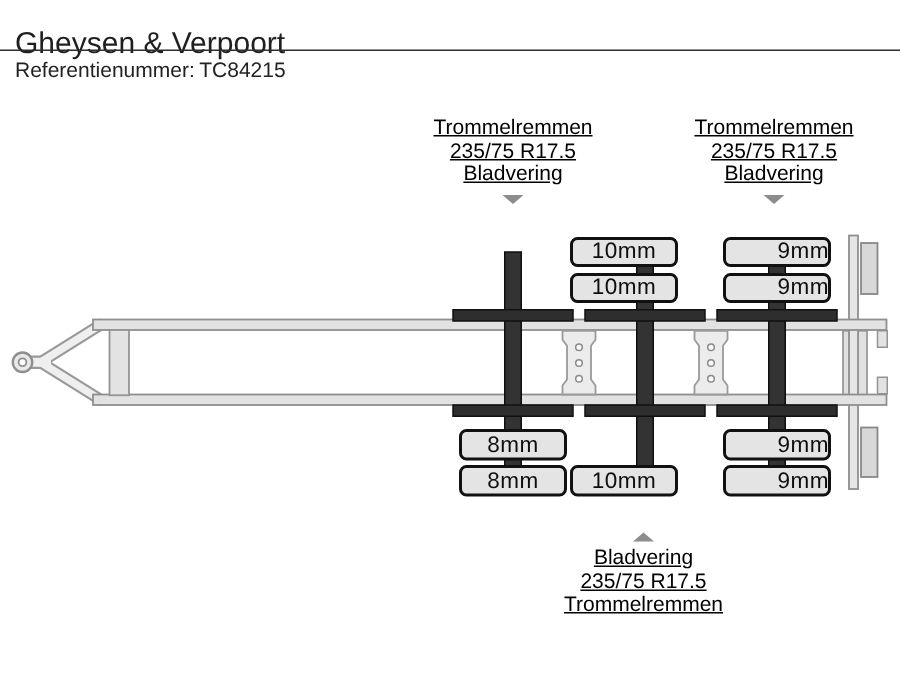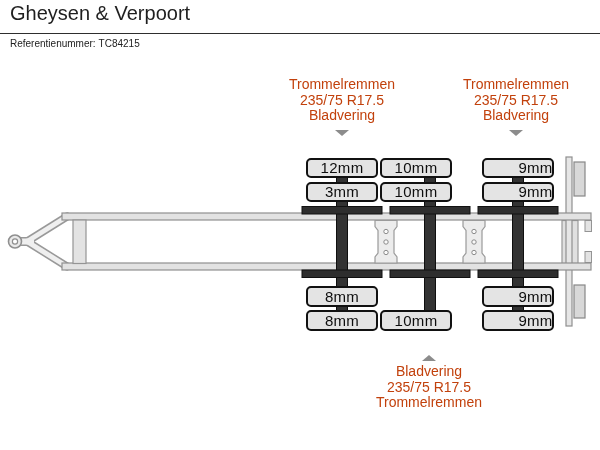--- a/index.html
+++ b/index.html
@@ -1,26 +1,26 @@
 <!DOCTYPE html>
 <html><head>
 <meta charset="utf-8">
 <style>
   html,body{margin:0;padding:0;background:#fff;}
   .page{position:relative;width:600px;height:450px;background:#ffffff;overflow:hidden;
         font-family:"Liberation Sans",sans-serif;color:#1a1a1a;}
   
-  .title{position:absolute;left:10px;top:2px;font-size:20px;font-weight:400;color:#1f1f1f;white-space:nowrap;}
+  .title{position:absolute;left:10px;top:18px;font-size:20px;font-weight:400;color:#1f1f1f;white-space:nowrap;}
   .rule{position:absolute;left:0;top:33px;width:600px;height:0;border-top:1px solid #2e2e2e;}
-  .ref{position:absolute;left:10px;top:38px;font-size:10px;color:#222;white-space:nowrap;}
+  .ref{position:absolute;left:10px;top:38px;font-size:14px;color:#222;white-space:nowrap;}
   .ref span{margin-right:3px;}
   
   .diagram-svg{position:absolute;left:0;top:0;width:600px;height:450px;}
   
-  .spec-label{position:absolute;width:190px;text-align:center;font-size:14px;line-height:15.5px;color:#c2410c;}
+  .spec-label{position:absolute;width:190px;text-align:center;font-size:14px;line-height:15.5px;color:#000000;text-decoration:underline;}
   .lbl-tl{left:247px;top:77px;}
   .lbl-tr{left:421px;top:77px;}
   .lbl-b{left:334px;top:364px;}
   .arrow{position:absolute;width:0;height:0;border-left:7px solid transparent;border-right:7px solid transparent;}
   .arrow-down{border-top:6px solid #8c8c8c;}
   .arrow-up{border-bottom:6px solid #8c8c8c;}
   .ar1{left:335px;top:130px;}
   .ar2{left:509px;top:130px;}
   .ar3{left:422px;top:355px;}
   
@@ -113,22 +113,20 @@
   </div>
   <div class="spec-label lbl-b">
     <div>Bladvering</div>
     <div>235/75 R17.5</div>
     <div>Trommelremmen</div>
   </div>
   <div class="arrow arrow-down ar1"></div>
   <div class="arrow arrow-down ar2"></div>
   <div class="arrow arrow-up ar3"></div>
 
-  <div class="mbox col1 row1">12mm</div>
-  <div class="mbox col1 row2">3mm</div>
   <div class="mbox col2 row1">10mm</div>
   <div class="mbox col2 row2">10mm</div>
   <div class="mbox col3 row1">9mm</div>
   <div class="mbox col3 row2">9mm</div>
 
   <div class="mbox col1 row3">8mm</div>
   <div class="mbox col1 row4">8mm</div>
   <div class="mbox col2 row4">10mm</div>
   <div class="mbox col3 row3">9mm</div>
   <div class="mbox col3 row4">9mm</div>

